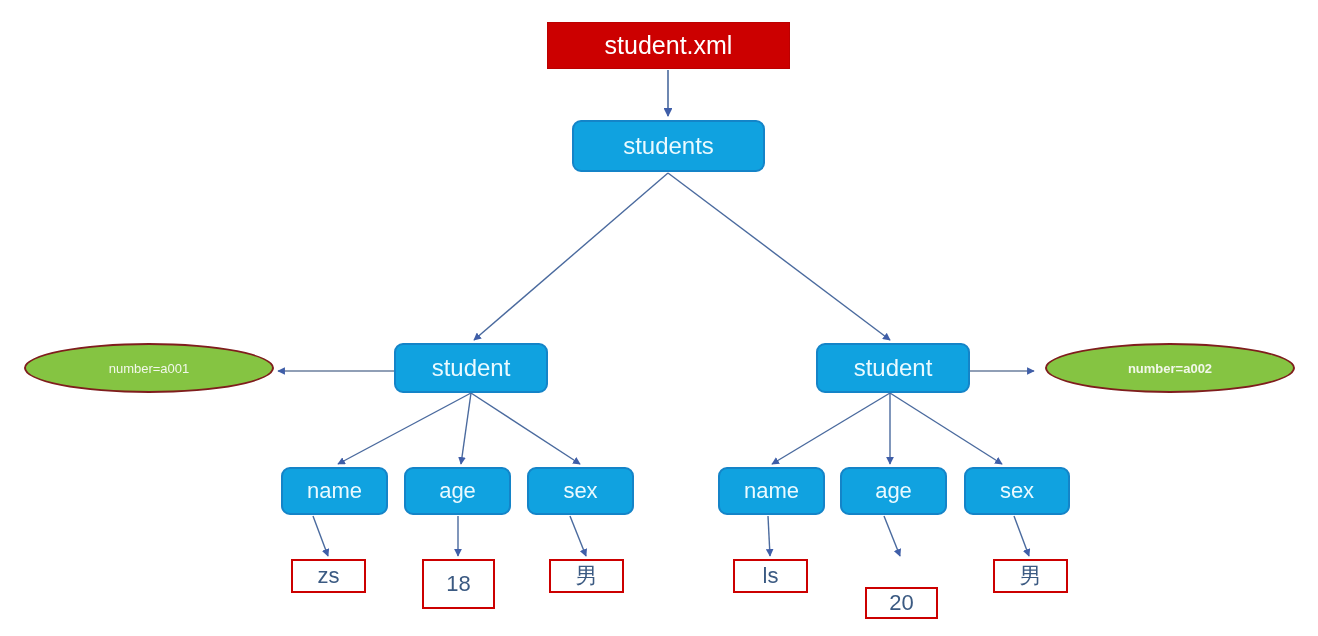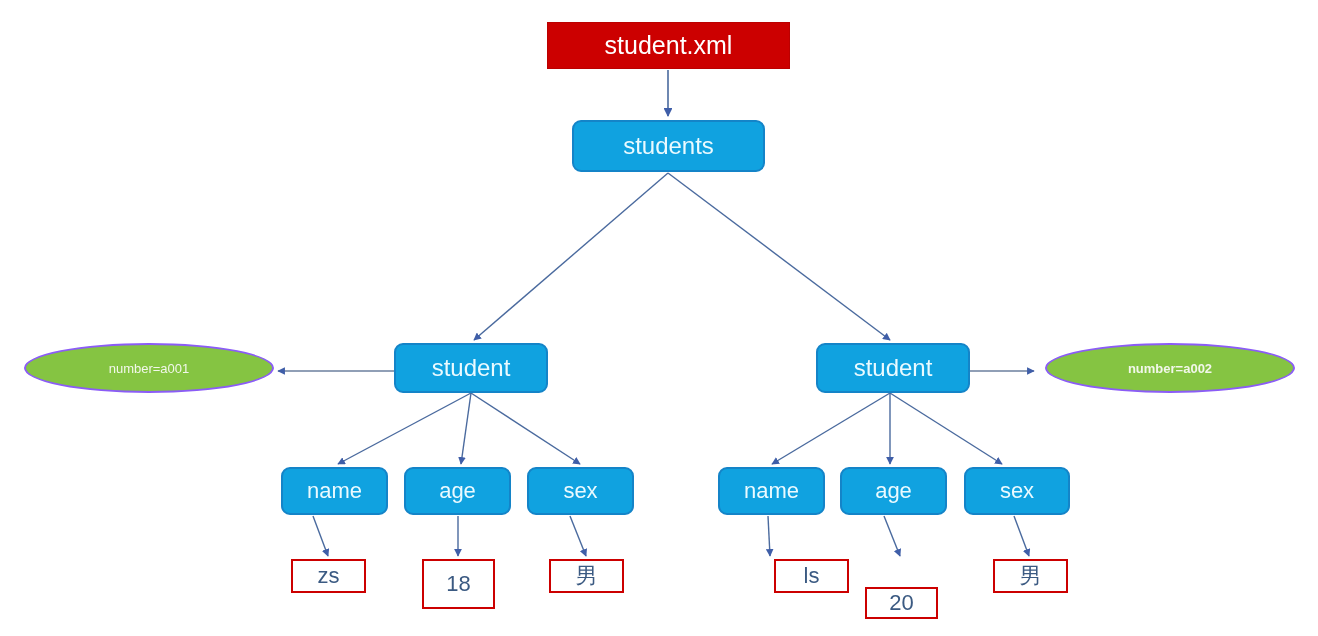--- a/index.html
+++ b/index.html
@@ -50,21 +50,21 @@
     font-size: 24px;
   }
   .node-element.small {
     font-size: 22px;
     text-align: right;
   }
   
   .node-attr {
     background: #85c442;
     color: #f2f7ea;
-    border: 2px solid #8b5cf6;
+    border: 2px solid #7f1d1d;
     border-radius: 50%;
     font-size: 13px;
   }
   
   .node-text {
     background: #ffffff;
     color: #3b5a82;
     border: 2px solid #cc0000;
     font-size: 22px;
   }
@@ -122,17 +122,17 @@
   <div class="node node-element small" style="left:527px; top:467px; width:107px; height:48px;">sex</div>
 
   <div class="node node-text" style="left:291px; top:559px; width:75px; height:34px;">zs</div>
   <div class="node node-text" style="left:422px; top:559px; width:73px; height:50px;">18</div>
   <div class="node node-text" style="left:549px; top:559px; width:75px; height:34px;">男</div>
 
   <div class="node node-element small" style="left:718px; top:467px; width:107px; height:48px;">name</div>
   <div class="node node-element small" style="left:840px; top:467px; width:107px; height:48px;">age</div>
   <div class="node node-element small" style="left:964px; top:467px; width:106px; height:48px;">sex</div>
 
-  <div class="node node-text" style="left:774px; top:559px; width:75px; height:34px;">ls</div>
+  <div class="node node-text" style="left:733px; top:559px; width:75px; height:34px;">ls</div>
   <div class="node node-text" style="left:865px; top:587px; width:73px; height:32px;">20</div>
   <div class="node node-text" style="left:993px; top:559px; width:75px; height:34px;">男</div>
 
 </div>
 
 </body></html>

